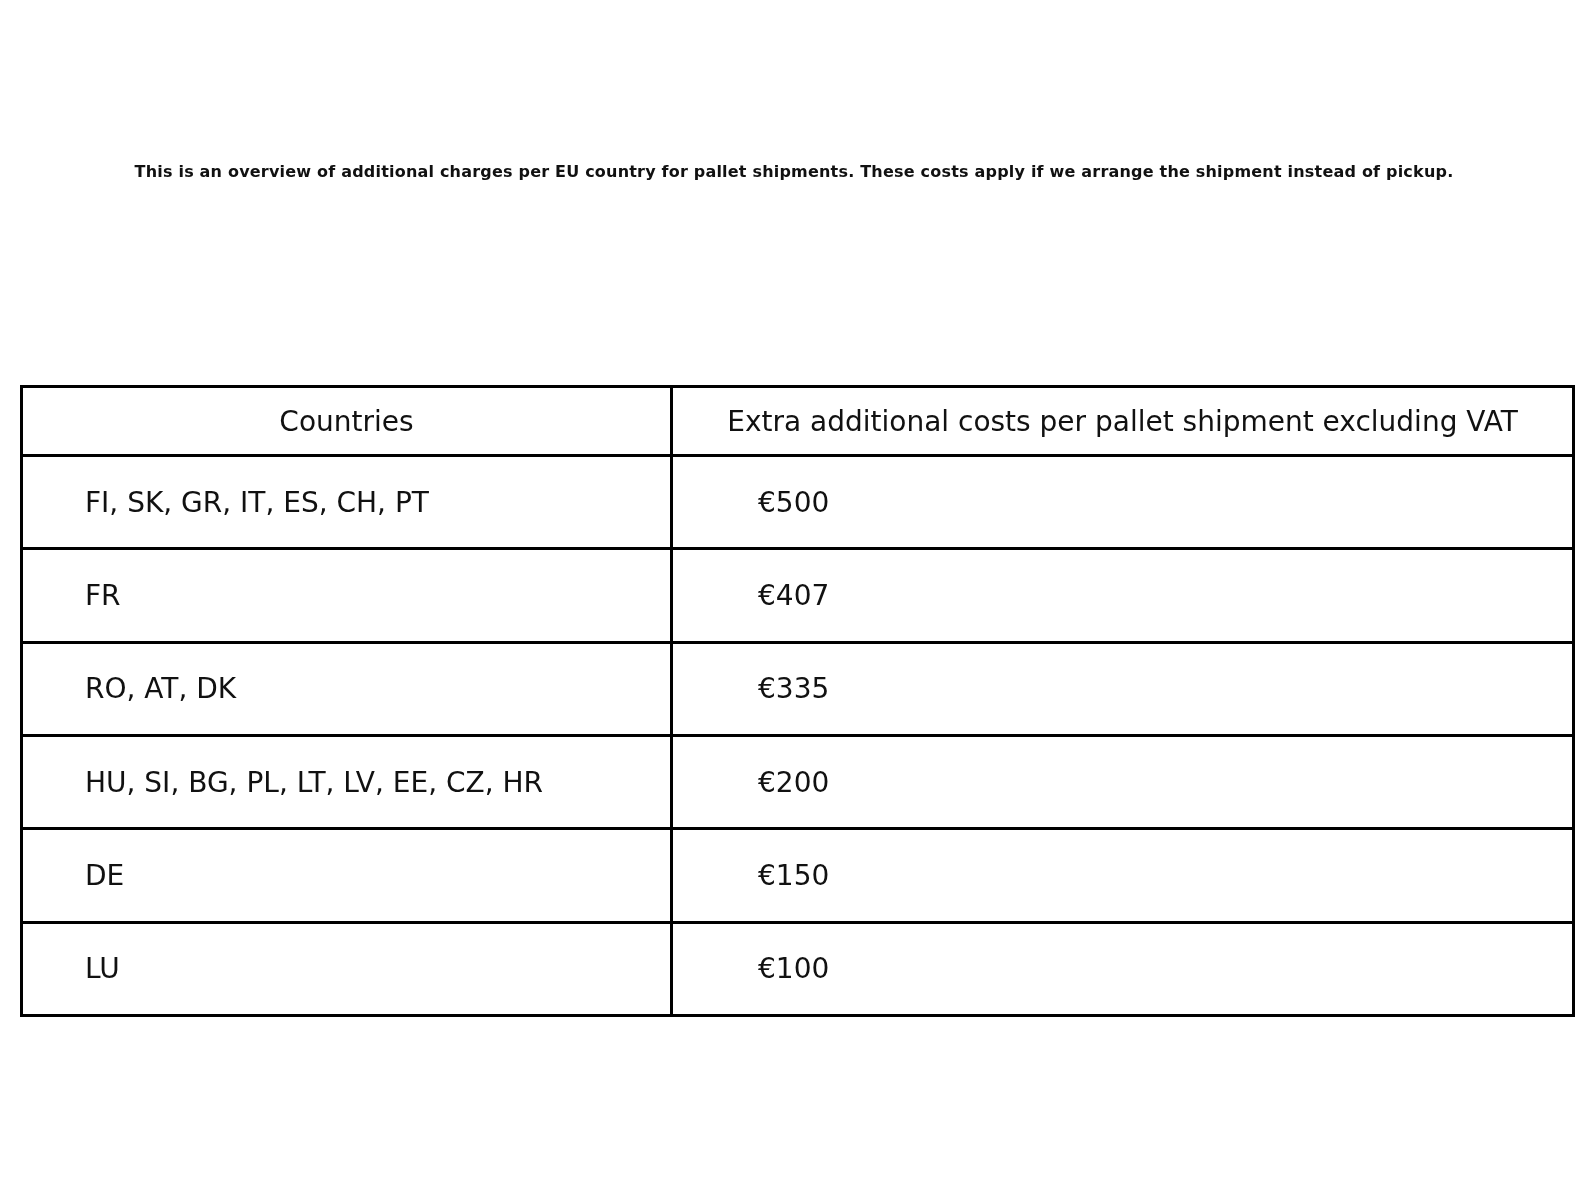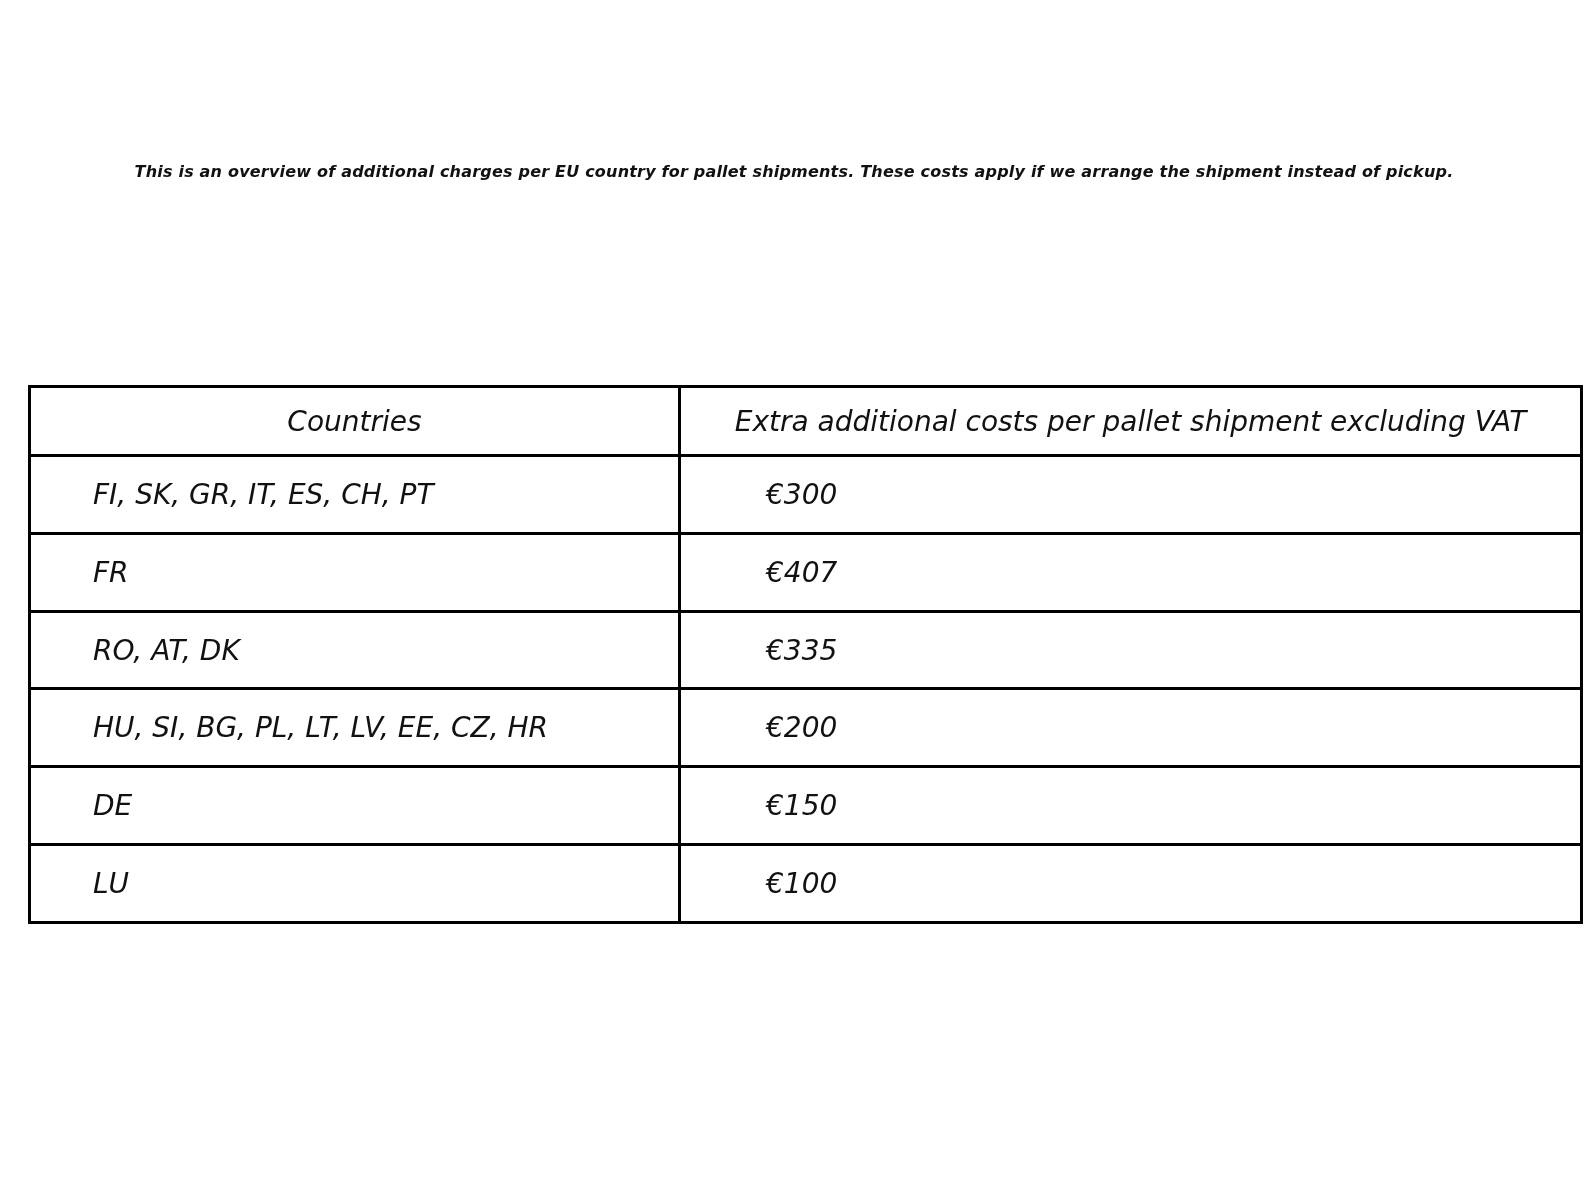--- a/index.html
+++ b/index.html
@@ -1,15 +1,15 @@
 <!DOCTYPE html>
 <html><head>
 <meta charset="utf-8">
 <style>
-  * { margin: 0; padding: 0; box-sizing: border-box; font-style: italic; }
+  * { margin: 0; padding: 0; box-sizing: border-box; }
   html, body {
     width: 1588px;
     height: 1191px;
     background: #ffffff;
     font-family: "DejaVu Sans", "Liberation Sans", sans-serif;
     overflow: hidden;
     position: relative;
   }
   .note {
     position: absolute;
@@ -17,24 +17,24 @@
     left: 0;
     width: 1588px;
     text-align: center;
     font-size: 16px;
     font-weight: bold;
     color: #111111;
     letter-spacing: 0.2px;
   }
   table.charges {
     position: absolute;
-    left: 28px;
+    left: 20px;
     top: 385px;
     width: 1552px;
-    height: 539px;
+    height: 632px;
     border-collapse: collapse;
     table-layout: fixed;
   }
   table.charges th,
   table.charges td {
     border: 3px solid #000000;
     font-size: 28px;
     font-weight: normal;
     color: #111111;
     vertical-align: middle;
@@ -67,21 +67,21 @@
   </colgroup>
   <thead>
     <tr>
       <th>Countries</th>
       <th>Extra additional costs per pallet shipment excluding VAT</th>
     </tr>
   </thead>
   <tbody>
     <tr>
       <td class="countries-cell">FI, SK, GR, IT, ES, CH, PT</td>
-      <td class="cost-cell">€300</td>
+      <td class="cost-cell">€500</td>
     </tr>
     <tr>
       <td class="countries-cell">FR</td>
       <td class="cost-cell">€407</td>
     </tr>
     <tr>
       <td class="countries-cell">RO, AT, DK</td>
       <td class="cost-cell">€335</td>
     </tr>
     <tr>

